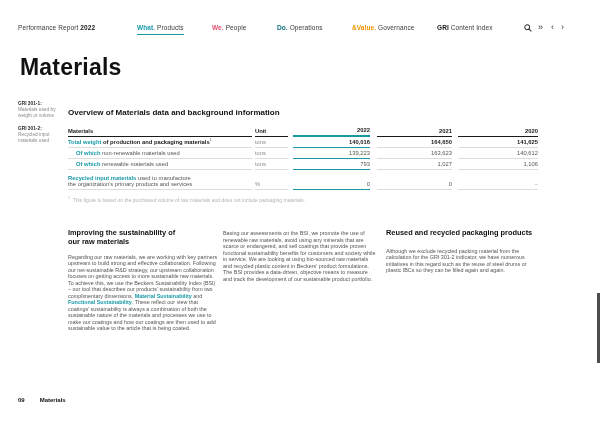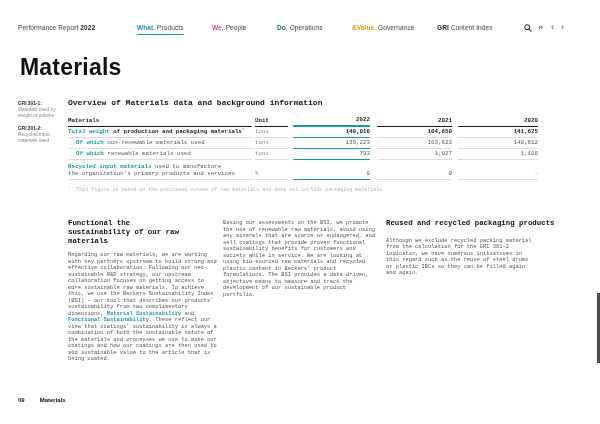--- a/index.html
+++ b/index.html
@@ -33,21 +33,21 @@
   .page-title { position:absolute; left:20px; top:54px; font-size:23px;
                 font-weight:bold; letter-spacing:.2px; color:#111; }
 
   
   .gri-aside { position:absolute; left:18px; top:101px; width:46px;
                font-size:4.8px; line-height:5.8px; color:#8a8a8a; }
   .gri-block + .gri-block { margin-top:8px; }
   .gri-code { font-weight:bold; color:#2a2a2a; display:block; }
 
   
-  .main { position:absolute; left:68px; top:98px; width:472px;font-family:Liberation Mono, monospace; }
+  .main { position:absolute; left:68px; top:108px; width:472px; }
   .tbl-title { font-size:8px; font-weight:bold; color:#111; margin-bottom:7px; }
 
   .trow { display:flex; align-items:stretch; font-size:5.8px; }
   .c { display:flex; flex-direction:column; justify-content:flex-end;
        padding-bottom:2px; border-bottom:1px solid #dcdcdc; }
   .cl   { width:184px; margin-right:3px; }
   .cu   { width:33px;  margin-right:5px; color:#8a8a8a; }
   .cy   { text-align:right; }
   .cy22 { width:77px; border-bottom:1.5px solid #1798A6; }
   .cy21 { width:75px; margin-left:7px; }
@@ -213,21 +213,21 @@
       <div class="c cy cy20 dash">
           <span>–</span>
         </div>
     </div>
   </div>
 
   <div class="footnote"><sup>1</sup>&nbsp;&nbsp;<span>This figure is based on the purchased volume of raw materials and does not include packaging materials.</span></div>
 
   <div class="articles">
     <div class="art a1">
-      <h3>Functional the sustainability of our raw materials</h3>
+      <h3>Improving the sustainability of our raw materials</h3>
       <p><span>Regarding our raw materials, we are working with key partners upstream to build strong and effective collaboration. Following our net-sustainable R&amp;D strategy, our upstream collaboration focuses on getting access to more sustainable raw materials. To achieve this, we use the Beckers Sustainability Index (BSI) – our tool that describes our products' sustainability from two complimentary dimensions, </span><span class="hl">Material Sustainability</span><span> and </span><span class="hl">Functional Sustainability</span><span>. These reflect our view that coatings' sustainability is always a combination of both the sustainable nature of the materials and processes we use to make our coatings and how our coatings are then used to add sustainable value to the article that is being coated.</span></p>
     </div>
     <div class="art a2">
       <p>Basing our assessments on the BSI, we promote the use of renewable raw materials, avoid using any minerals that are scarce or endangered, and sell coatings that provide proven functional sustainability benefits for customers and society while in service. We are looking at using bio-sourced raw materials and recycled plastic content in Beckers' product formulations. The BSI provides a data-driven, objective means to measure and track the development of our sustainable product portfolio.</p>
     </div>
     <div class="art a3">
       <h3>Reused and recycled packaging products</h3>
       <p>Although we exclude recycled packing material from the calculation for the GRI 301-2 indicator, we have numerous initiatives in this regard such as the reuse of steel drums or plastic IBCs so they can be filled again and again.</p>
     </div>
   </div>

